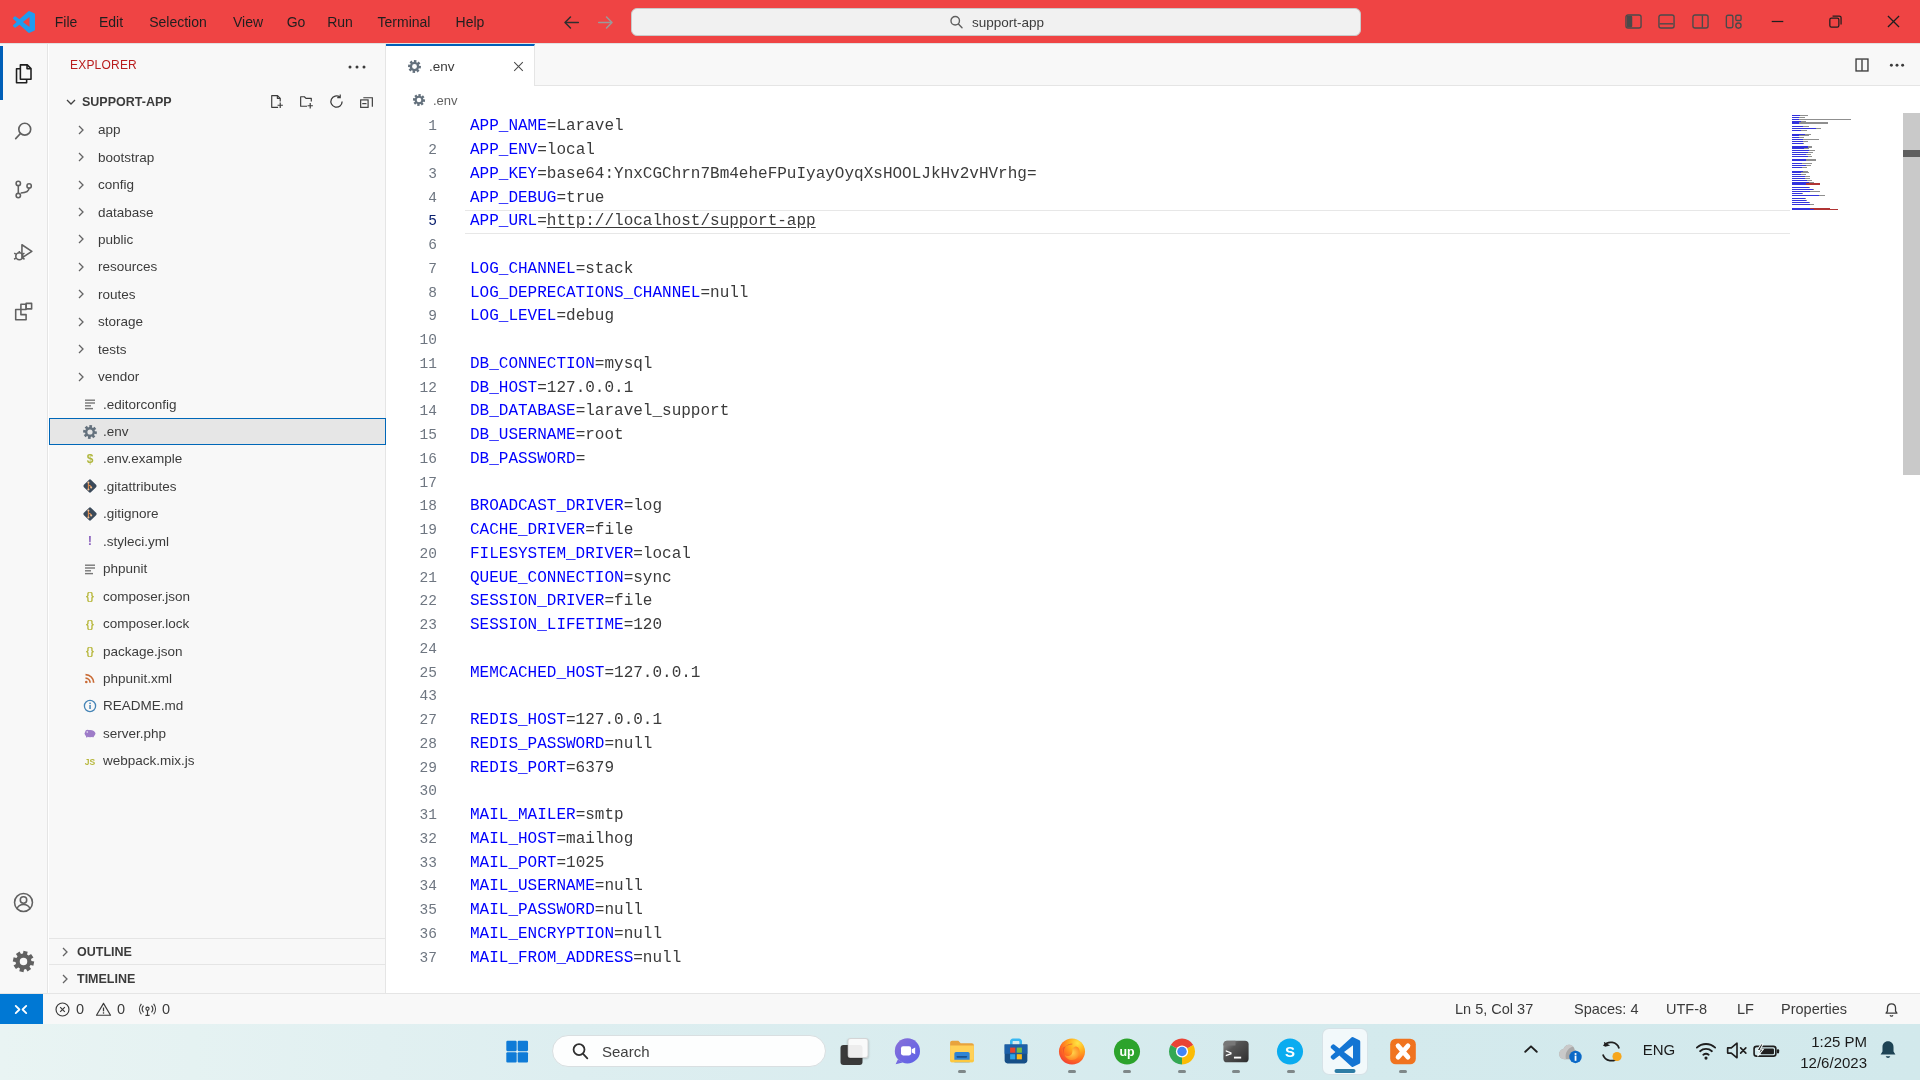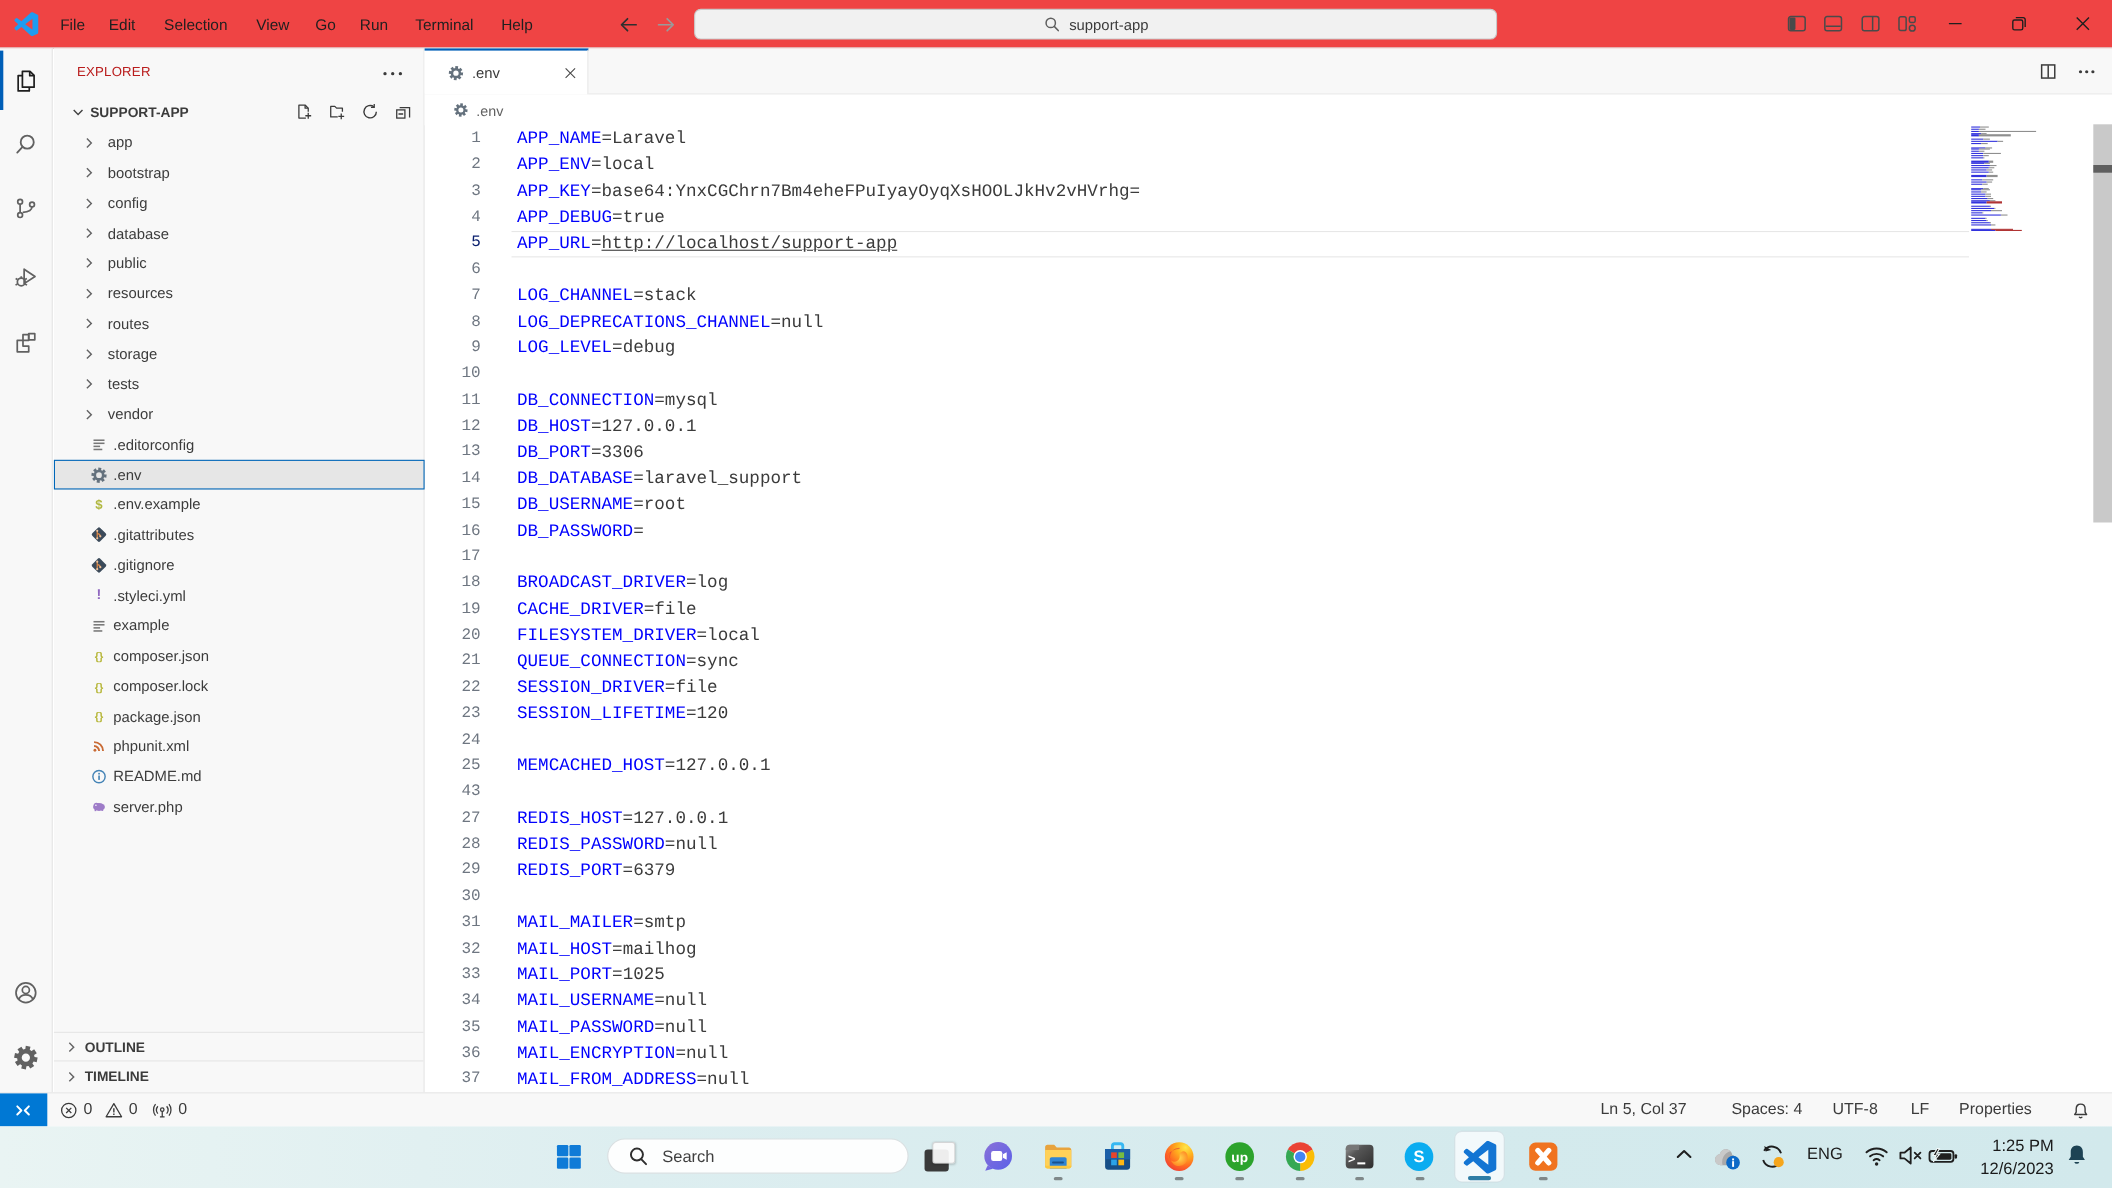--- a/index.html
+++ b/index.html
@@ -360,21 +360,21 @@
           <span class="fic">
             <svg width="16" height="16" viewBox="0 0 16 16">
               <g fill="#777">
                 <rect x="3" y="3.5" width="10" height="1.4"></rect>
                 <rect x="3" y="6.3" width="10" height="1.4"></rect>
                 <rect x="3" y="9.1" width="6" height="1.4"></rect>
                 <rect x="3" y="11.9" width="8" height="1.4"></rect>
               </g>
             </svg>
           </span>
-          <span class="tname">example</span>
+          <span class="tname">phpunit</span>
         </div>
 <div class="titem file">
           <span class="fic">
             <svg width="16" height="16" viewBox="0 0 16 16">
               <text x="8" y="12" font-size="10" font-weight="700" fill="#b7b73b" text-anchor="middle" font-family="Liberation Sans,sans-serif">{}</text>
             </svg>
           </span>
           <span class="tname">composer.json</span>
         </div>
 <div class="titem file">
@@ -419,20 +419,28 @@
           <span class="fic">
             <svg width="16" height="16" viewBox="0 0 16 16">
               <ellipse cx="8" cy="8.6" rx="5.4" ry="3.6" fill="#9e7cc8"></ellipse>
               <circle cx="5.6" cy="7.2" r="2.4" fill="#9e7cc8"></circle>
               <rect x="10.2" y="10" width="1.6" height="2.2" fill="#9e7cc8"></rect>
               <rect x="4" y="10.6" width="1.4" height="1.8" fill="#9e7cc8"></rect>
               <circle cx="5.2" cy="7" r=".7" fill="#fff"></circle>
             </svg>
           </span>
           <span class="tname">server.php</span>
+        </div>
+<div class="titem file">
+          <span class="fic">
+            <svg width="16" height="16" viewBox="0 0 16 16">
+              <text x="8" y="12" font-size="8.5" font-weight="700" fill="#b7b73b" text-anchor="middle" font-family="Liberation Sans,sans-serif">JS</text>
+            </svg>
+          </span>
+          <span class="tname">webpack.mix.js</span>
         </div>
     </div>
     <div class="bsec" style="top:894px"><svg width="16" height="16" viewBox="0 0 16 16">
           <path d="M6 4l4 4-4 4" fill="none" stroke="#646465" stroke-width="1.3"></path>
         </svg>OUTLINE</div>
     <div class="bsec" style="top:920px;height:28px"><svg width="16" height="16" viewBox="0 0 16 16">
           <path d="M6 4l4 4-4 4" fill="none" stroke="#646465" stroke-width="1.3"></path>
         </svg>TIMELINE</div>
   </div>
 
@@ -512,24 +520,20 @@
         <span class="num">10</span>
         <span class="txt"></span>
       </div>
 <div class="row">
         <span class="num">11</span>
         <span class="txt"><b>DB_CONNECTION</b>=mysql</span>
       </div>
 <div class="row">
         <span class="num">12</span>
         <span class="txt"><b>DB_HOST</b>=127.0.0.1</span>
-      </div>
-<div class="row">
-        <span class="num">13</span>
-        <span class="txt"><b>DB_PORT</b>=3306</span>
       </div>
 <div class="row">
         <span class="num">14</span>
         <span class="txt"><b>DB_DATABASE</b>=laravel_support</span>
       </div>
 <div class="row">
         <span class="num">15</span>
         <span class="txt"><b>DB_USERNAME</b>=root</span>
       </div>
 <div class="row">

